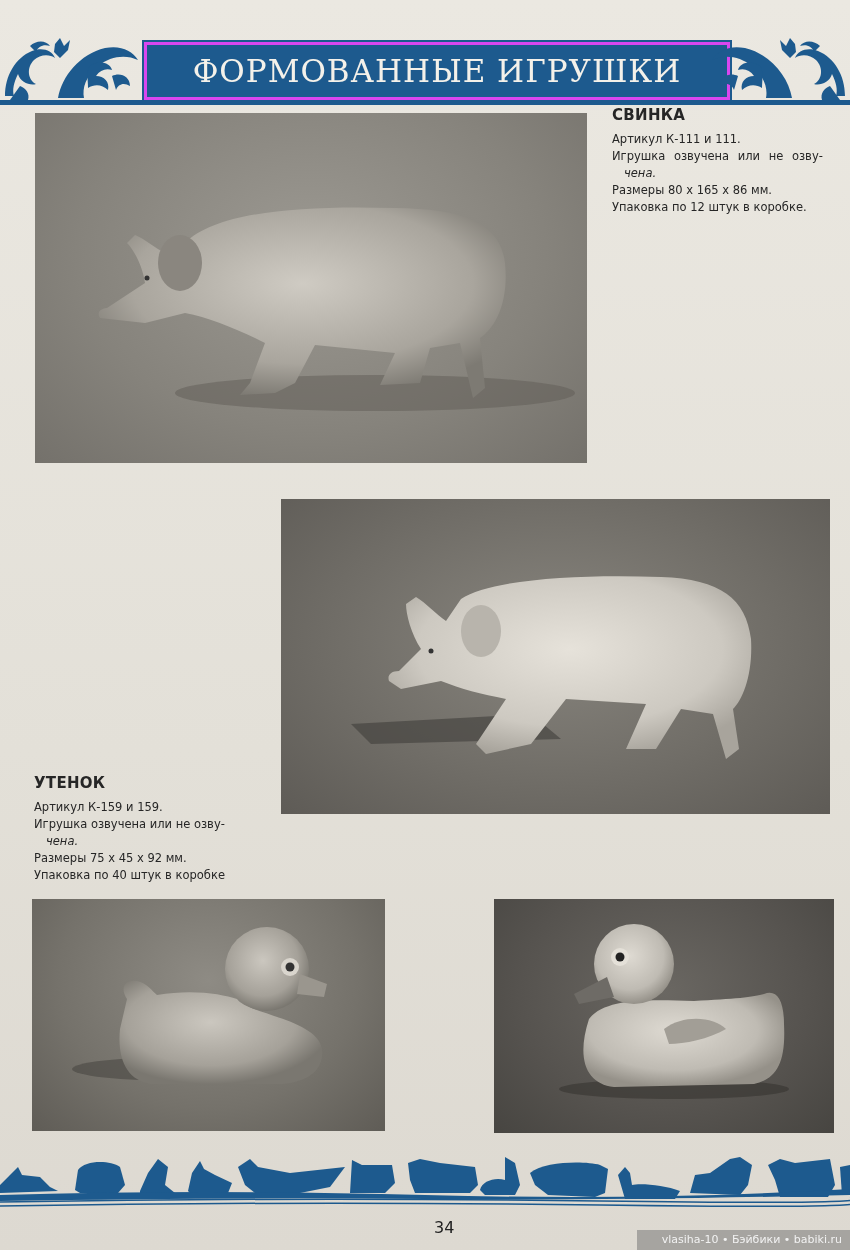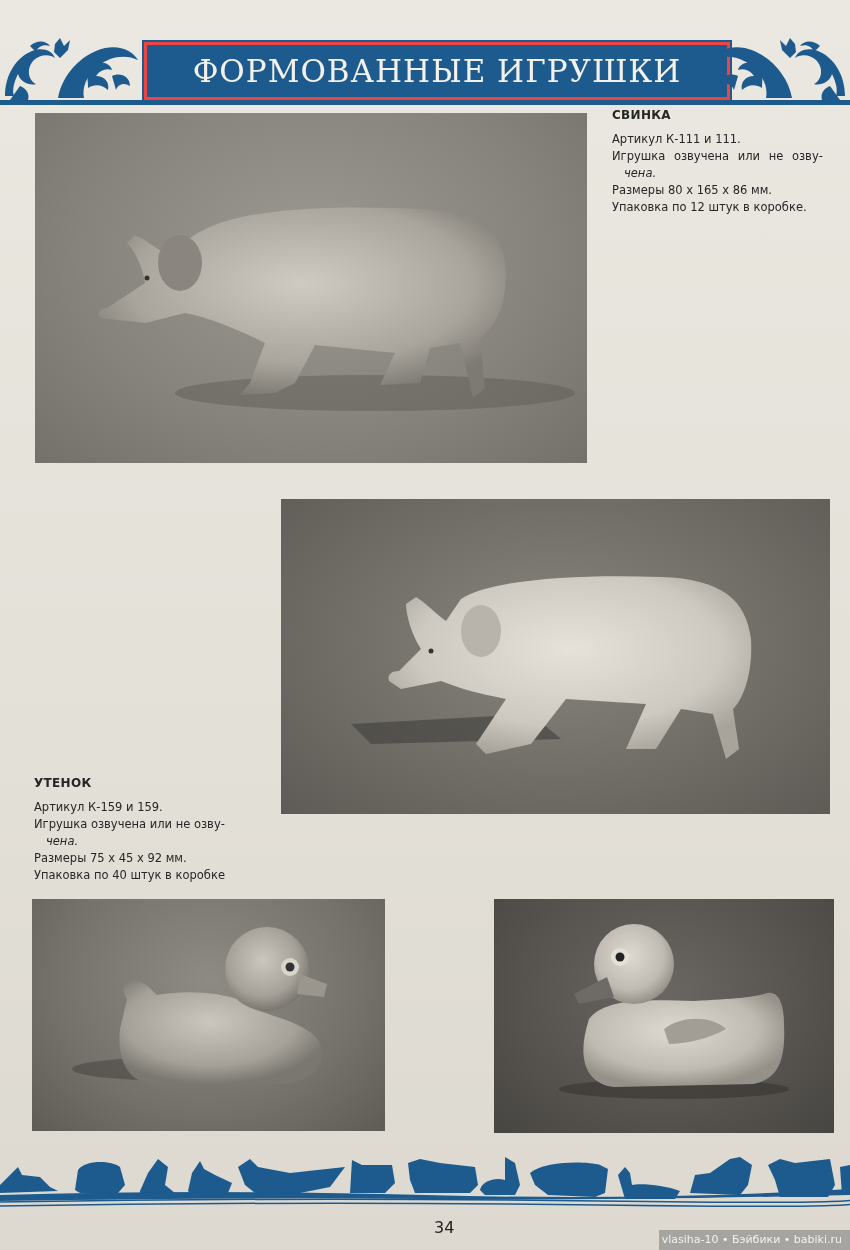--- a/index.html
+++ b/index.html
@@ -14,21 +14,21 @@
     background: linear-gradient(180deg, #ebe8e1 0%, #e3e0d8 60%, #ddd9d1 100%);
   }
   
   .header { position: absolute; left: 0; top: 36px; width: 850px; height: 70px; }
   .ornament { position: absolute; top: 0; width: 145px; height: 68px; }
   .ornament.left { left: 0; }
   .ornament.right { right: 0; }
   .title-banner {
     position: absolute; left: 142px; top: 4px; width: 590px; height: 62px;
     border: 2px solid #1d5a8e; box-sizing: border-box; padding: 3px;
-    background: #ef4444;
+    background: #d946ef;
   }
   .title-inner {
     width: 100%; height: 100%; background: #1d5a8e;
     display: flex; align-items: center; justify-content: center;
   }
   .title-text {
     color: #f4f1ea; font-family: "DejaVu Serif", serif; font-size: 31px;
     letter-spacing: 1px; text-transform: uppercase; font-weight: normal;
   }
   .header-rule {
@@ -42,32 +42,32 @@
     background: radial-gradient(ellipse at 50% 35%, #8e8b84 0%, #75726b 60%, #5f5c56 100%);
   }
   .photo svg { width: 100%; height: 100%; display: block; }
   .photo-pig1 { left: 35px; top: 113px; width: 552px; height: 350px; background: radial-gradient(ellipse at 50% 40%, #9c9992 0%, #86837c 60%, #74716b 100%); }
   .photo-pig2 { left: 281px; top: 499px; width: 549px; height: 315px; background: radial-gradient(ellipse at 50% 45%, #88857e 0%, #6f6c66 60%, #5e5b56 100%); }
   .photo-duck1 { left: 32px; top: 899px; width: 353px; height: 232px; }
   .photo-duck2 { left: 494px; top: 899px; width: 340px; height: 234px; background: radial-gradient(ellipse at 50% 40%, #6a6762 0%, #56534f 60%, #474541 100%); }
 
   
   .desc { position: absolute; font-size: 11.5px; line-height: 17px; color: #262626; }
-  .desc .name { font-weight: bold; font-size: 12px; margin-bottom: 7px; letter-spacing: 0.3px; }
+  .desc .name { font-weight: bold; font-size: 15px; margin-bottom: 7px; letter-spacing: 0.3px; }
   .desc .line { white-space: nowrap; }
   .desc .indent { padding-left: 12px; font-style: italic; }
   .desc-pig { left: 612px; top: 107px; width: 230px; }
   .desc-duck { left: 34px; top: 775px; width: 230px; }
   .desc-pig .spread { word-spacing: 5px; }
 
   
   .footer-border { position: absolute; left: 0; top: 1145px; width: 850px; height: 62px; }
   .page-number { position: absolute; left: 434px; top: 1218px; font-size: 16px; color: #222; }
   .watermark {
-    position: absolute; right: 0; top: 1230px; height: 20px; padding: 0 8px 0 3px;
+    position: absolute; right: 0; top: 1230px; height: 20px; padding: 0 8px 0 25px;
     background: rgba(120,120,120,0.55); color: #f2f2f2; font-size: 11px; line-height: 20px;
   }
 </style>
 </head>
 <body>
 
 <div class="page-bg"></div>
 
 <div class="header">
   <div class="ornament left">

